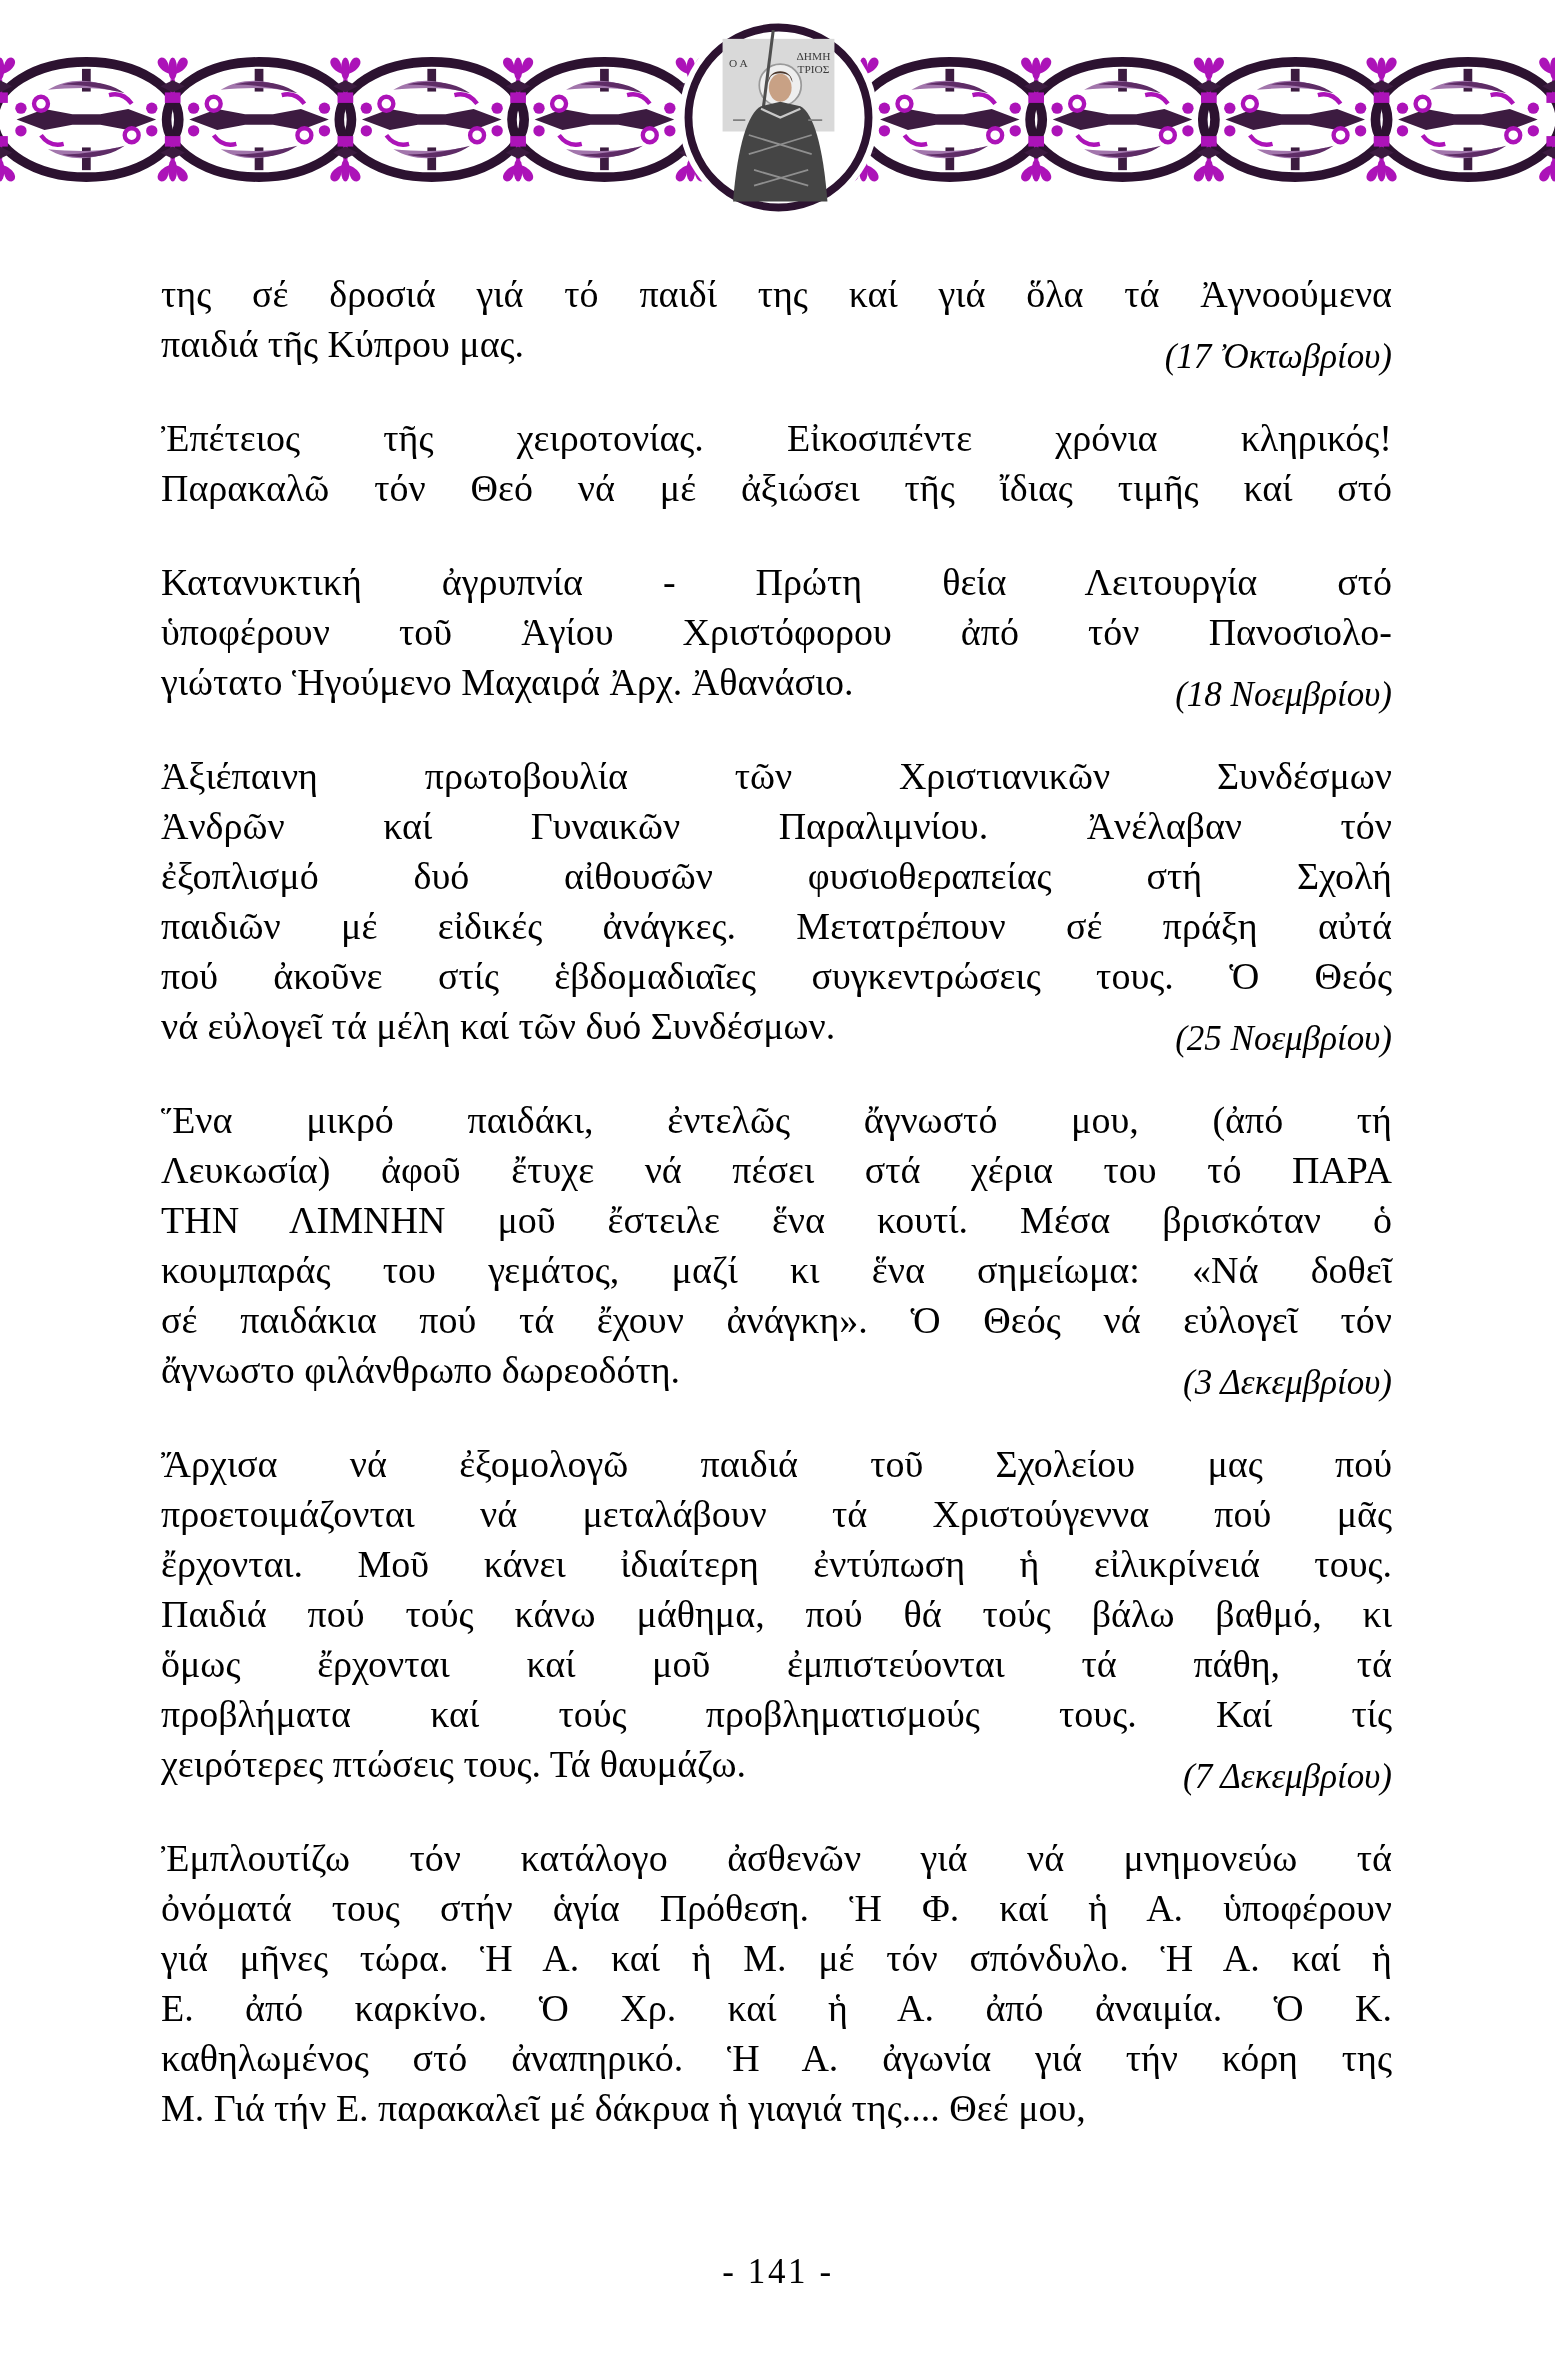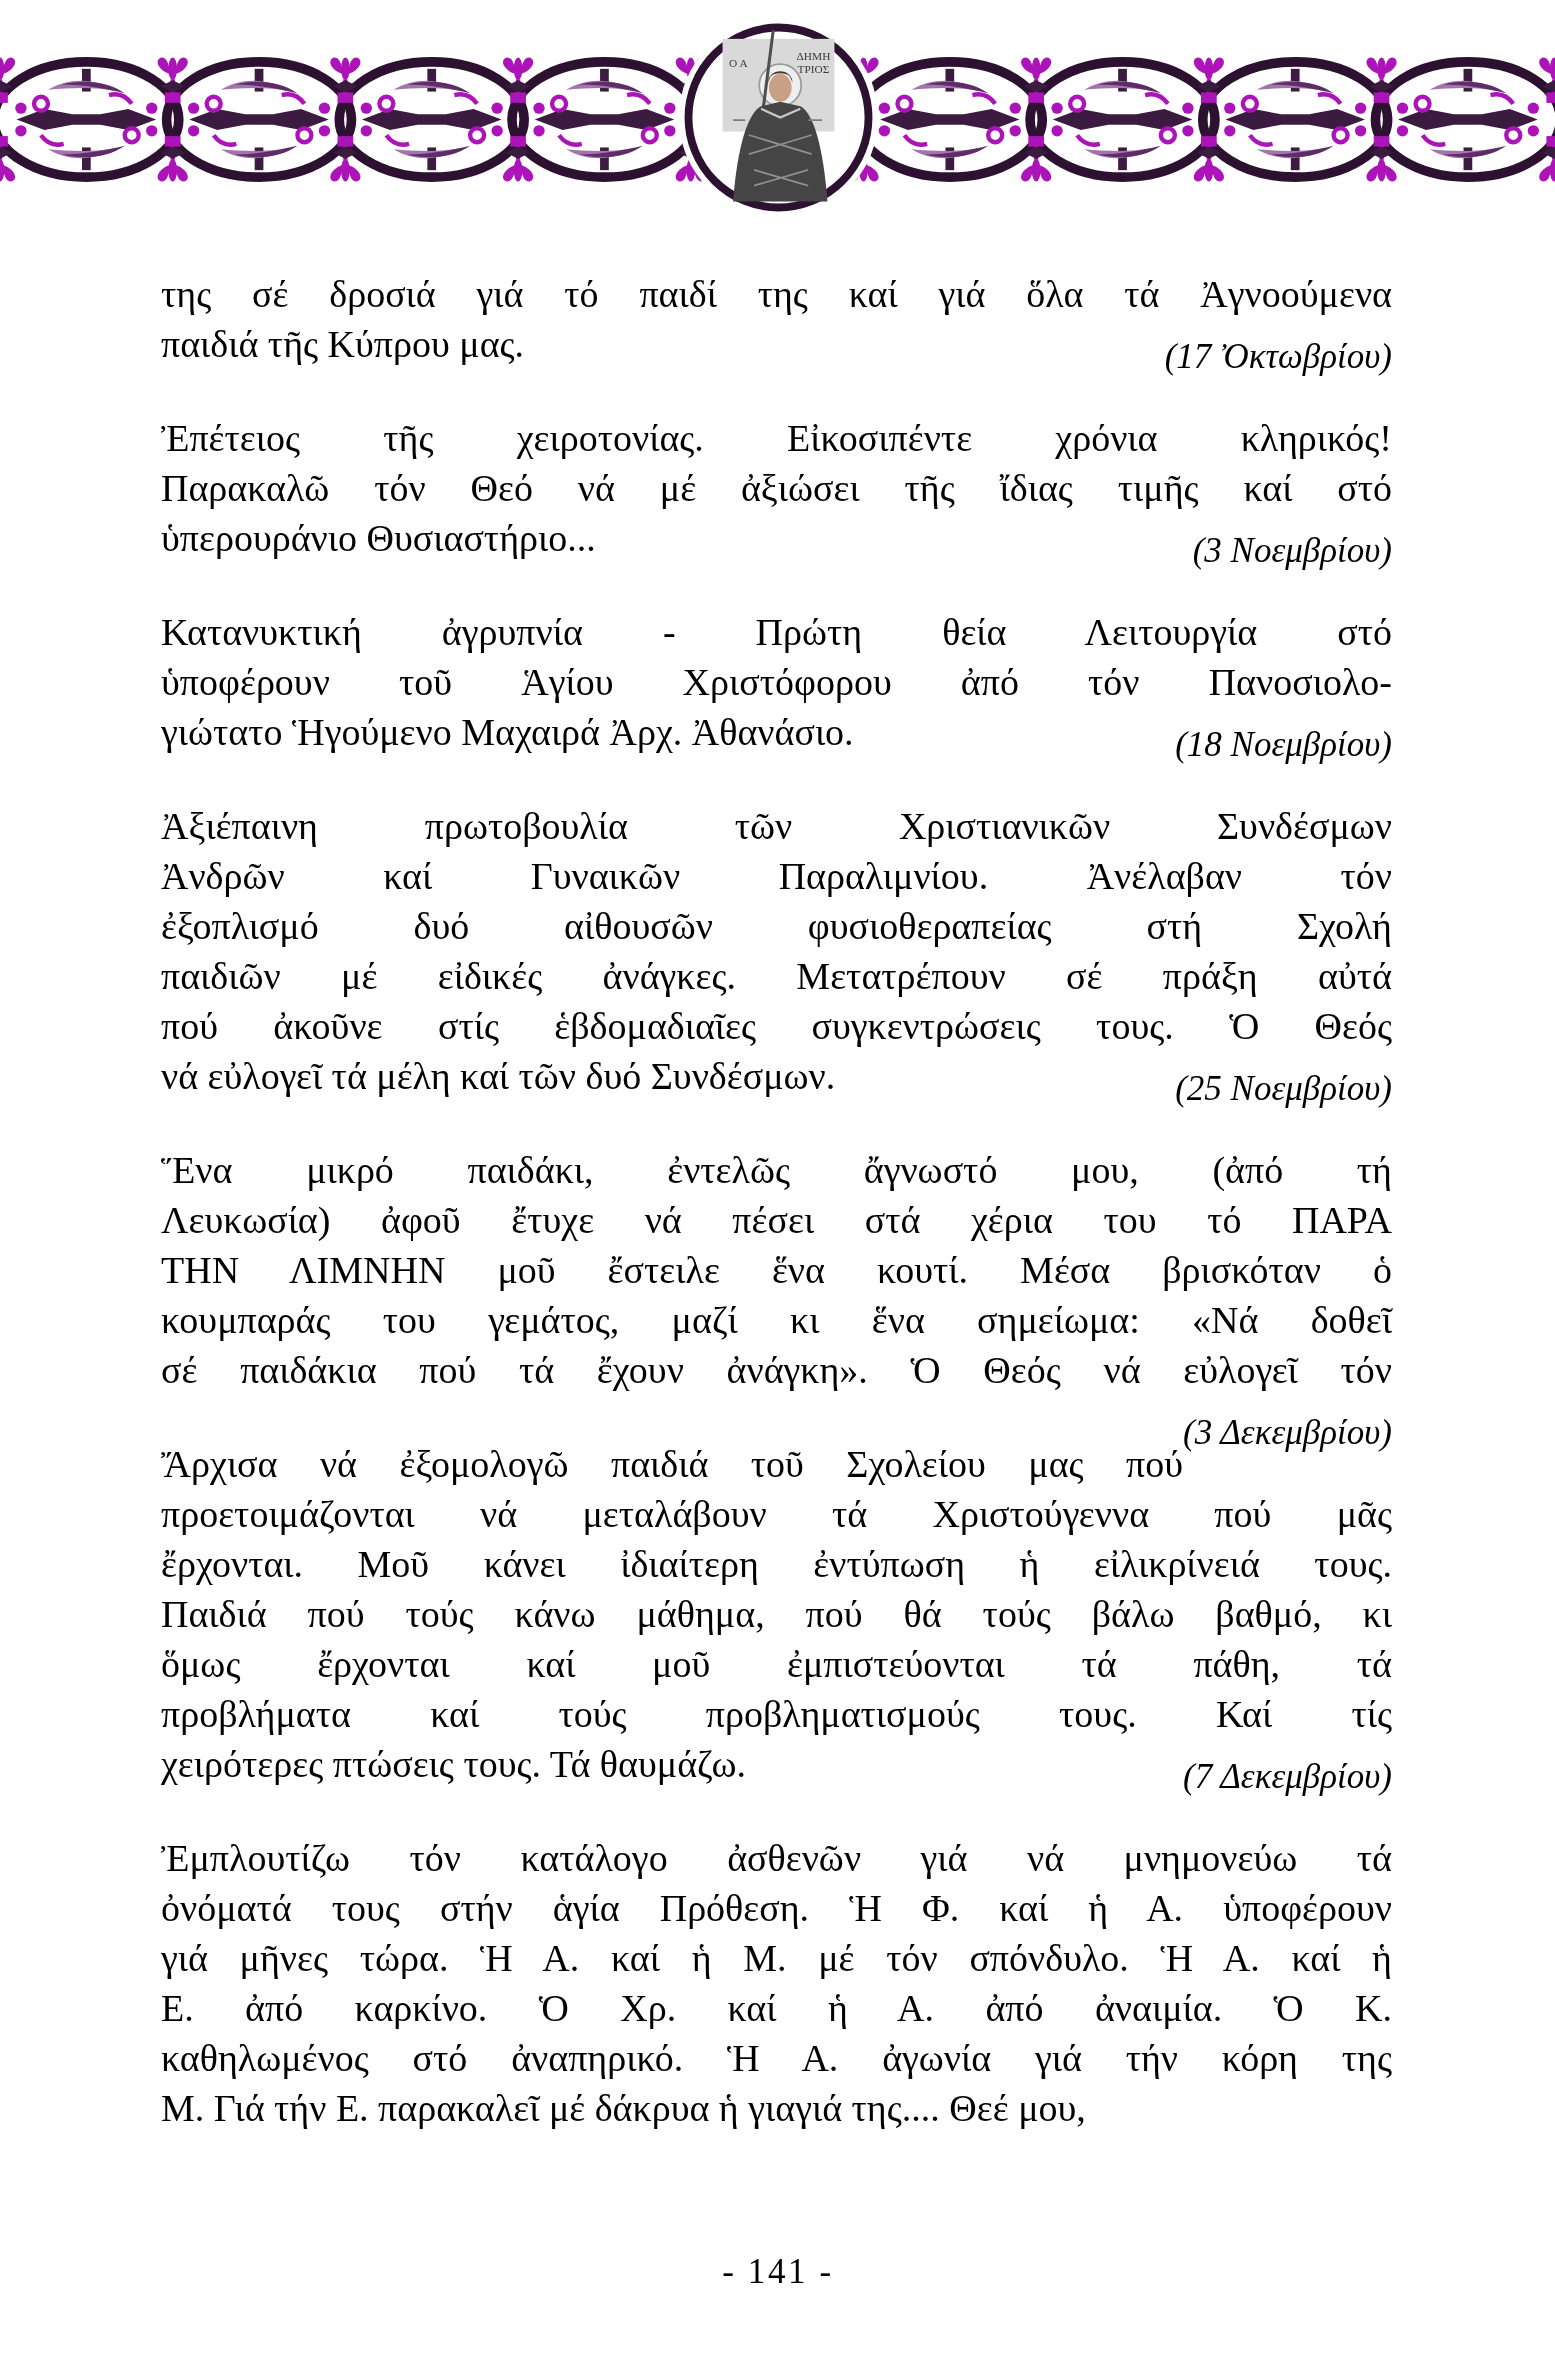--- a/index.html
+++ b/index.html
@@ -126,42 +126,41 @@
   </div>
 
   <div class="text-block">
       <p class="para">
         <span class="tline"><span>της σέ δροσιά γιά τό παιδί της καί γιά ὅλα τά Ἀγνοούμενα</span></span>
         <span class="tline last"><span>παιδιά τῆς Κύπρου μας.</span><span class="date">(17 Ὀκτωβρίου)</span></span>
       </p>
       <p class="para">
         <span class="tline"><span>Ἐπέτειος τῆς χειροτονίας. Εἰκοσιπέντε χρόνια κληρικός!</span></span>
         <span class="tline"><span>Παρακαλῶ τόν Θεό νά μέ ἀξιώσει τῆς ἴδιας τιμῆς καί στό</span></span>
-        <span class="tline last"><span>ὑπερουράνιο Θυσιαστήριο...</span><span class="date">(3 Νοεμβρίου)</span></span>
       </p>
       <p class="para">
         <span class="tline"><span>Κατανυκτική ἀγρυπνία - Πρώτη θεία Λειτουργία στό</span></span>
         <span class="tline"><span>ὑποφέρουν τοῦ Ἁγίου Χριστόφορου ἀπό τόν Πανοσιολο-</span></span>
         <span class="tline last"><span>γιώτατο Ἡγούμενο Μαχαιρά Ἀρχ. Ἀθανάσιο.</span><span class="date">(18 Νοεμβρίου)</span></span>
       </p>
       <p class="para">
         <span class="tline"><span>Ἀξιέπαινη πρωτοβουλία τῶν Χριστιανικῶν Συνδέσμων</span></span>
         <span class="tline"><span>Ἀνδρῶν καί Γυναικῶν Παραλιμνίου. Ἀνέλαβαν τόν</span></span>
         <span class="tline"><span>ἐξοπλισμό δυό αἰθουσῶν φυσιοθεραπείας στή Σχολή</span></span>
         <span class="tline"><span>παιδιῶν μέ εἰδικές ἀνάγκες. Μετατρέπουν σέ πράξη αὐτά</span></span>
         <span class="tline"><span>πού ἀκοῦνε στίς ἑβδομαδιαῖες συγκεντρώσεις τους. Ὁ Θεός</span></span>
         <span class="tline last"><span>νά εὐλογεῖ τά μέλη καί τῶν δυό Συνδέσμων.</span><span class="date">(25 Νοεμβρίου)</span></span>
       </p>
       <p class="para">
         <span class="tline"><span>Ἕνα μικρό παιδάκι, ἐντελῶς ἄγνωστό μου, (ἀπό τή</span></span>
         <span class="tline"><span>Λευκωσία) ἀφοῦ ἔτυχε νά πέσει στά χέρια του τό ΠΑΡΑ</span></span>
         <span class="tline"><span>ΤΗΝ ΛΙΜΝΗΝ μοῦ ἔστειλε ἕνα κουτί. Μέσα βρισκόταν ὁ</span></span>
         <span class="tline"><span>κουμπαράς του γεμάτος, μαζί κι ἕνα σημείωμα: </span><span class="it">«Νά δοθεῖ</span></span>
         <span class="tline"><span class="it">σέ παιδάκια πού τά ἔχουν ἀνάγκη».</span><span> Ὁ Θεός νά εὐλογεῖ τόν</span></span>
-        <span class="tline last"><span class="date">(3 Δεκεμβρίου)</span></span>
+        <span class="tline last"><span>ἄγνωστο φιλάνθρωπο δωρεοδότη.</span><span class="date">(3 Δεκεμβρίου)</span></span>
       </p>
       <p class="para">
         <span class="tline"><span>Ἄρχισα νά ἐξομολογῶ παιδιά τοῦ Σχολείου μας πού</span></span>
         <span class="tline"><span>προετοιμάζονται νά μεταλάβουν τά Χριστούγεννα πού μᾶς</span></span>
         <span class="tline"><span>ἔρχονται. Μοῦ κάνει ἰδιαίτερη ἐντύπωση ἡ εἰλικρίνειά τους.</span></span>
         <span class="tline"><span>Παιδιά πού τούς κάνω μάθημα, πού θά τούς βάλω βαθμό, κι</span></span>
         <span class="tline"><span>ὅμως ἔρχονται καί μοῦ ἐμπιστεύονται τά πάθη, τά</span></span>
         <span class="tline"><span>προβλήματα καί τούς προβληματισμούς τους. Καί τίς</span></span>
         <span class="tline last"><span>χειρότερες πτώσεις τους. Τά θαυμάζω.</span><span class="date">(7 Δεκεμβρίου)</span></span>
       </p>

